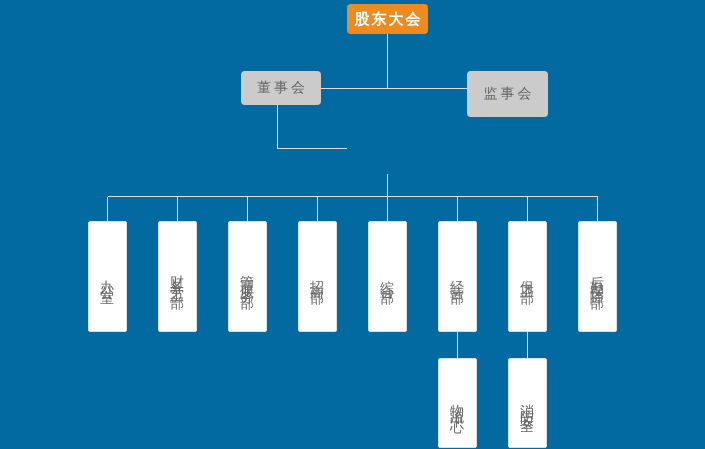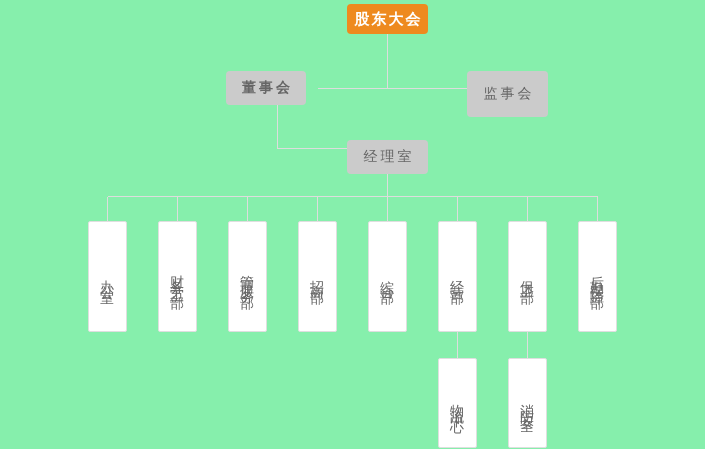--- a/index.html
+++ b/index.html
@@ -1,17 +1,17 @@
 <!DOCTYPE html>
 <html><head>
 <meta charset="utf-8">
 <style>
   html,body{margin:0;padding:0;background:#ffffff;}
   body{font-family:"Liberation Sans","DejaVu Sans",sans-serif;}
-  .stage{position:relative;width:705px;height:449px;background:#86efac;overflow:hidden;}
+  .stage{position:relative;width:705px;height:449px;background:#0369a1;overflow:hidden;}
   .wires{position:absolute;left:0;top:0;width:705px;height:449px;}
   .node{position:absolute;box-sizing:border-box;display:flex;align-items:center;justify-content:center;white-space:nowrap;}
   .root{background:#EE8A1E;color:#ffffff;border-radius:4px;font-size:15px;font-weight:bold;letter-spacing:2px;text-indent:2px;}
   .branch{background:#CBCBCB;color:#666666;border-radius:4px;font-size:14px;letter-spacing:3px;text-indent:3px;}
   .leaf{background:#ffffff;border:1px solid #DFDFDF;border-radius:2px;color:#666666;font-size:14px;}
   .vtext{writing-mode:vertical-rl;text-orientation:upright;letter-spacing:5px;line-height:1.15;}
 </style>
 </head>
 <body>
 
@@ -31,25 +31,24 @@
     <line x1="387.5" y1="196.5" x2="387.5" y2="221"></line>
     <line x1="457.5" y1="196.5" x2="457.5" y2="221"></line>
     <line x1="527.5" y1="196.5" x2="527.5" y2="221"></line>
     <line x1="597.5" y1="196.5" x2="597.5" y2="221"></line>
     <line x1="457.5" y1="332" x2="457.5" y2="358"></line>
     <line x1="527.5" y1="332" x2="527.5" y2="358"></line>
   </svg>
 
   <div class="node root" style="left:347px;top:4px;width:81px;height:30px;">股东大会</div>
 
-  <div class="node branch" style="left:226px;top:71px;width:80px;height:34px;font-weight:bold;">董事会</div>
+  <div class="node branch" style="left:241px;top:71px;width:80px;height:34px;">董事会</div>
 
   <div class="node branch" style="left:467px;top:71px;width:81px;height:46px;">监事会</div>
 
-  <div class="node branch" style="left:347px;top:140px;width:81px;height:34px;">经理室</div>
 
   <div class="node leaf" style="left:88px;top:221px;width:39px;height:111px;">
     <span class="vtext">办公室</span>
   </div>
 
   <div class="node leaf" style="left:158px;top:221px;width:39px;height:111px;">
     <span class="vtext">财务劳工部</span>
   </div>
 
   <div class="node leaf" style="left:228px;top:221px;width:39px;height:111px;">

